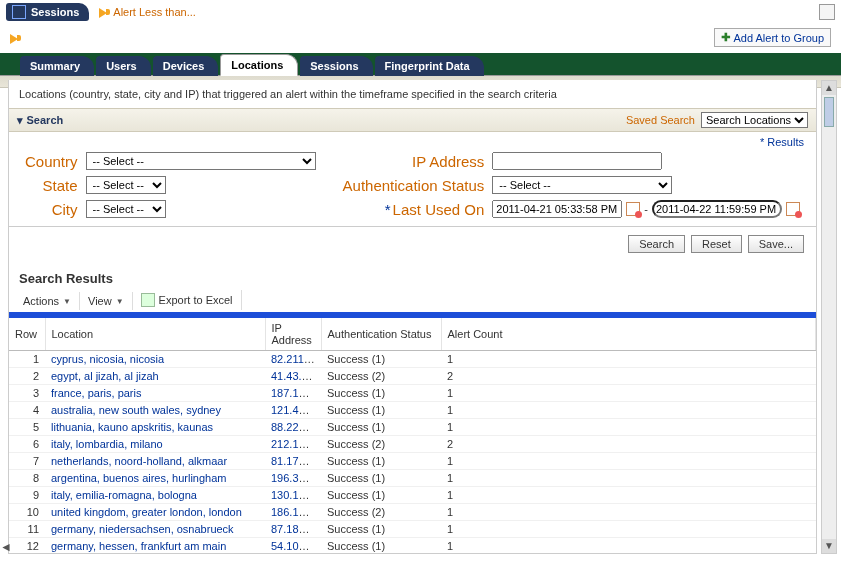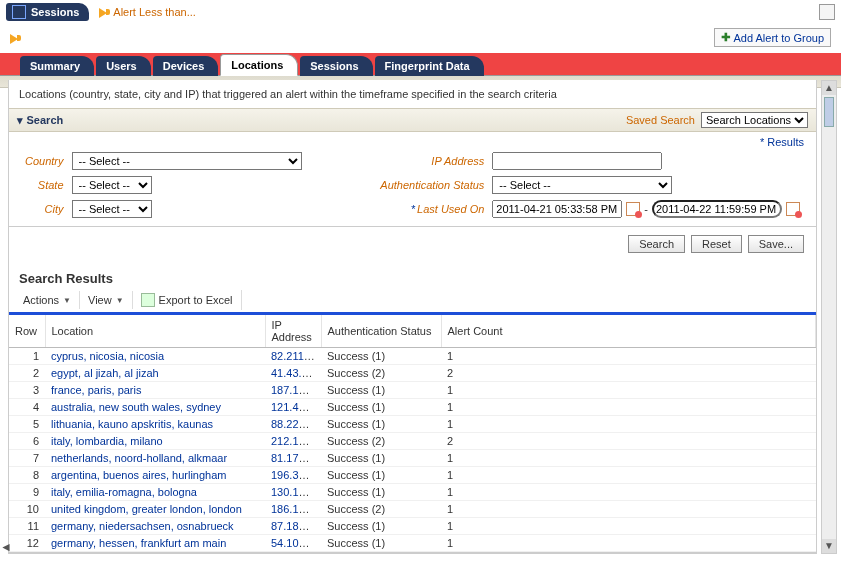--- a/index.html
+++ b/index.html
@@ -53,21 +53,21 @@
   .add-link {
     margin-left:auto; display:inline-flex; align-items:center;
     border:1px solid #aaa; padding:2px 6px; background:#f9f9f9;
     font-size:11px;
   }
 
   .subtabs {
     display:flex; align-items:flex-end;
     padding-left:20px; gap:2px;
     border-bottom:1px solid #999;
-    background:#ef4444;
+    background:#14532d;
     height:23px;
   }
   .subtab {
     background:#24385f; color:#fff;
     padding:4px 14px 4px 10px;
     border-radius:4px 12px 0 0;
     font-weight:bold;
     font-size:11px;
     cursor:pointer;
     position:relative;
@@ -107,34 +107,34 @@
   .section-bar .twisty { color:#24385f; margin-right:4px; }
   .section-bar .saved { margin-left:auto; color:#cc6600; font-weight:normal; }
   .section-bar select { margin-left:6px; font-size:11px; }
 
   .req { text-align:right; color:#003399; padding:4px 12px 0; font-size:11px; }
   .form-area {
     display:flex; padding:4px 16px 8px; gap:20px;
     border-bottom:1px solid #ccc;
   }
   .form-col { display:grid; grid-template-columns:auto 1fr; column-gap:8px; row-gap:6px; align-items:center; }
-  .form-col label { color:#cc6600; text-align:right; font-size:11px; white-space:nowrap;font-style:italic; }
+  .form-col label { color:#cc6600; text-align:right; font-size:15px; white-space:nowrap; }
   .form-col .star { color:#003399; margin-right:2px; }
   .form-col select, .form-col input[type=text] { font-size:11px; padding:1px 2px; }
   select { background:#fff; }
 
   .date-row { display:flex; align-items:center; gap:4px; }
   .cal-icon { width:14px; height:14px; display:inline-block; border:1px solid #cc8855; background:#fff; position:relative; }
   .cal-icon::after { content:''; position:absolute; right:-3px; bottom:-3px; width:7px; height:7px; background:#e55; border-radius:50%; }
 
   .btn-row { display:flex; justify-content:flex-end; gap:6px; padding:8px 12px 10px; }
   .btn { border:1px solid #888; background:linear-gradient(#fff,#e6e6e6); padding:2px 10px; cursor:pointer; font-size:11px; }
 
   .results-title { font-weight:bold; font-size:13px; padding:8px 10px 2px; color:#333; }
-  .toolbar { display:flex; align-items:center; gap:0; border-bottom:3px solid #1d4ed8; padding:2px 6px; }
+  .toolbar { display:flex; align-items:flex-end; gap:0; border-bottom:6px solid #1d4ed8; padding:2px 6px; }
   .toolbar .tbtn { padding:3px 8px; border-right:1px solid #ddd; cursor:pointer; color:#333; display:inline-flex; align-items:center; gap:4px; }
   .toolbar .tbtn .tri { font-size:8px; color:#555; }
   .toolbar .export-icon { width:14px;height:14px; border:1px solid #9b9; background:#dfd; display:inline-block; }
 
   table.results { width:100%; border-collapse:collapse; table-layout:fixed; }
   table.results th {
     background:#fff; border-bottom:1px solid #bbb;
     text-align:left; padding:4px 6px; font-weight:normal;
     color:#333; font-size:11px;
     border-right:1px solid #e4e4e4;

